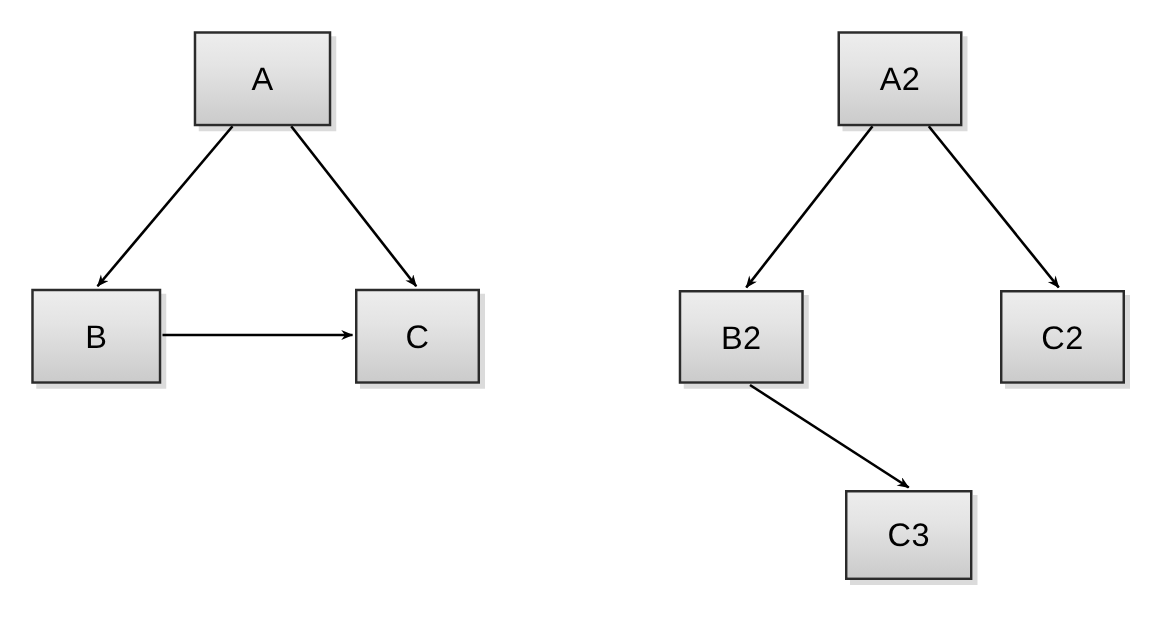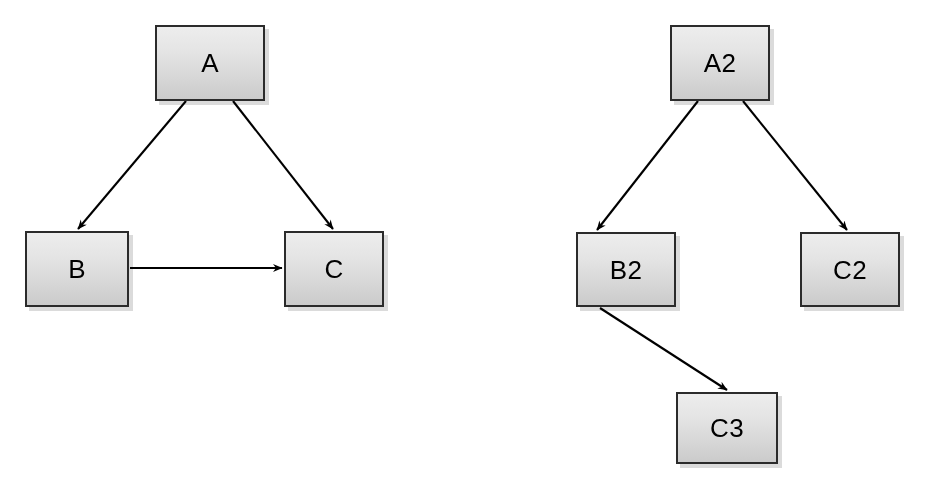--- a/index.html
+++ b/index.html
@@ -75,21 +75,21 @@
   </div>
 
   <div class="node" style="left: 284px; top: 231px; width: 100px; height: 76px;">
     <span>C</span>
   </div>
 
   <div class="node" style="left: 670px; top: 25px; width: 100px; height: 76px;">
     <span>A2</span>
   </div>
 
-  <div class="node" style="left: 543px; top: 232px; width: 100px; height: 75px; margin-left: 33px;">
+  <div class="node" style="left: 543px; top: 232px; width: 100px; height: 75px;">
     <span>B2</span>
   </div>
 
   <div class="node" style="left: 800px; top: 232px; width: 100px; height: 75px;">
     <span>C2</span>
   </div>
 
   <div class="node" style="left: 676px; top: 392px; width: 102px; height: 72px;">
     <span>C3</span>
   </div>

